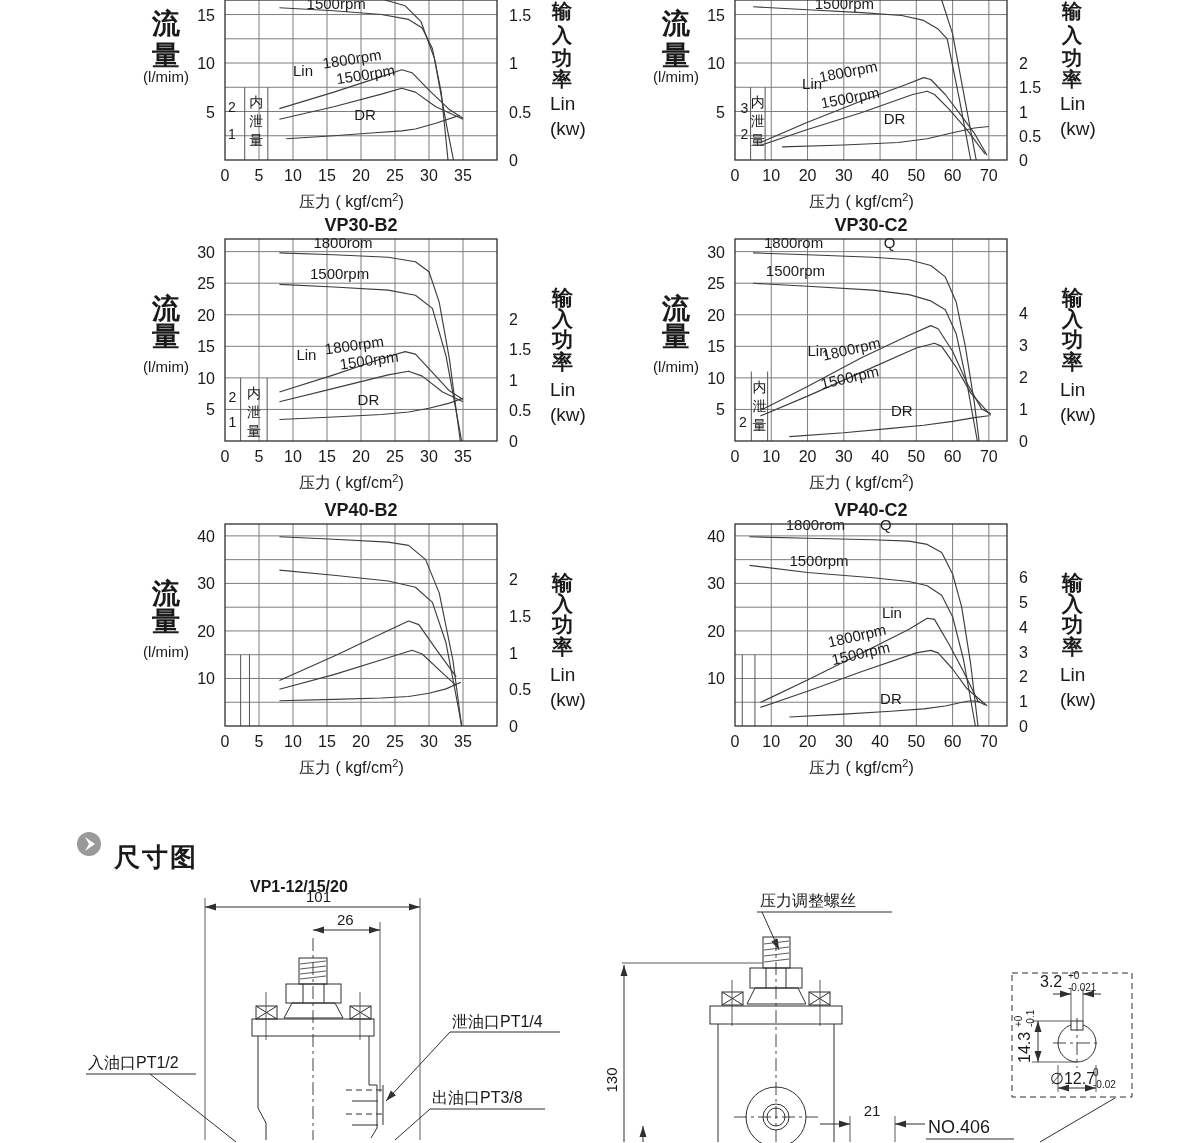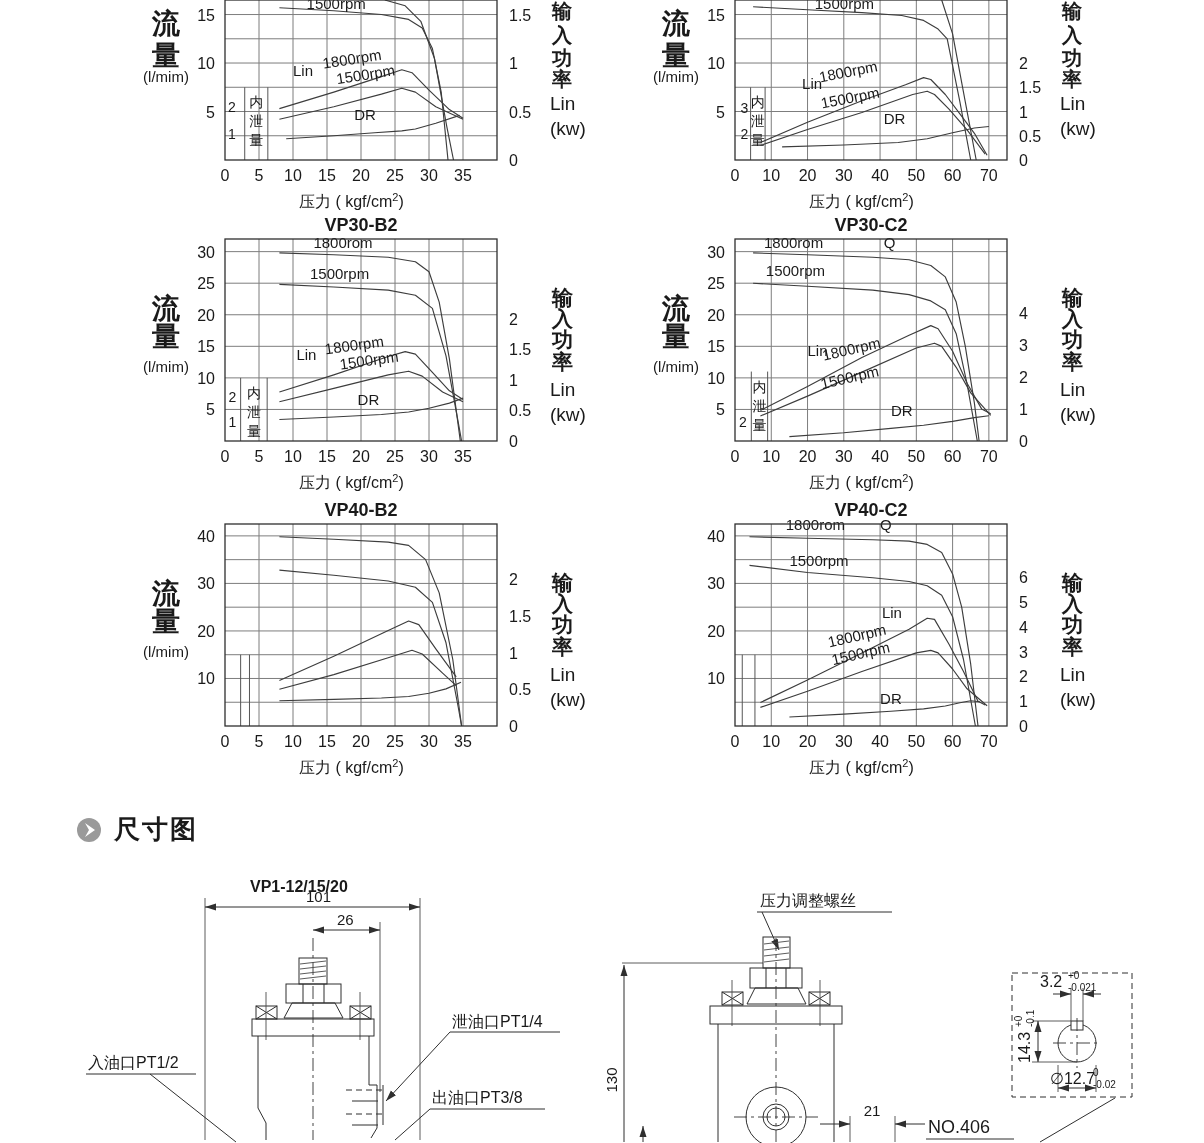--- a/index.html
+++ b/index.html
@@ -22,21 +22,21 @@
   .drawings{position:absolute;left:0;top:880px;}
   .ln{stroke:#2f2f2f;stroke-width:1;fill:none;}
   .thin{stroke:#4a4a4a;stroke-width:0.9;fill:none;}
   .dash{stroke:#2f2f2f;stroke-width:1;fill:none;stroke-dasharray:6 4;}
   .dashdot{stroke:#2f2f2f;stroke-width:0.9;fill:none;stroke-dasharray:13 4 3 4;}
   .dt{font-size:16px;}
   .dn{font-size:15px;}
   .no{font-size:18px;}
   .tol{font-size:10px;}
   .dim-header{position:absolute;left:76px;top:812px;display:flex;align-items:center;gap:12px;}
-  .dim-title{font-size:26px;font-weight:bold;letter-spacing:2px;}
+  .dim-title{font-size:26px;font-weight:bold;letter-spacing:2px;margin-top:28px;}
   .drawing-title{position:absolute;left:238px;top:878px;font-size:16px;font-weight:bold;margin-left:12px;}
 </style>
 </head>
 <body>
 
 <div class="page">
 
   <div class="chart" style="left:120px;top:0;width:505px;height:212px;">
       <svg width="505" height="212" viewBox="0 0 505 212">
         <line x1="139" y1="0" x2="139" y2="160" stroke="#7d7d7d" stroke-width="1"></line>

